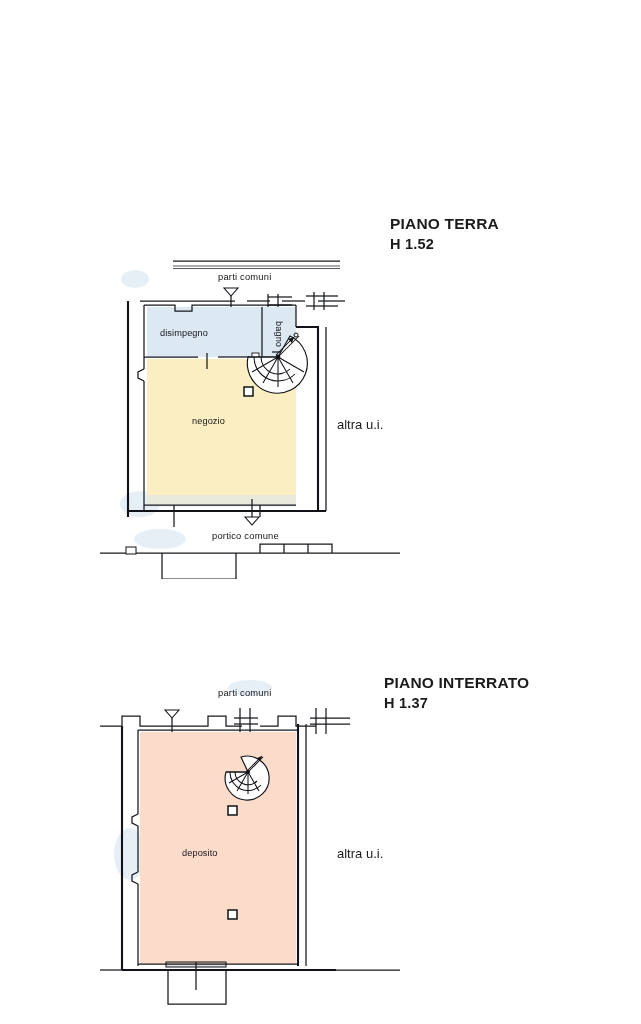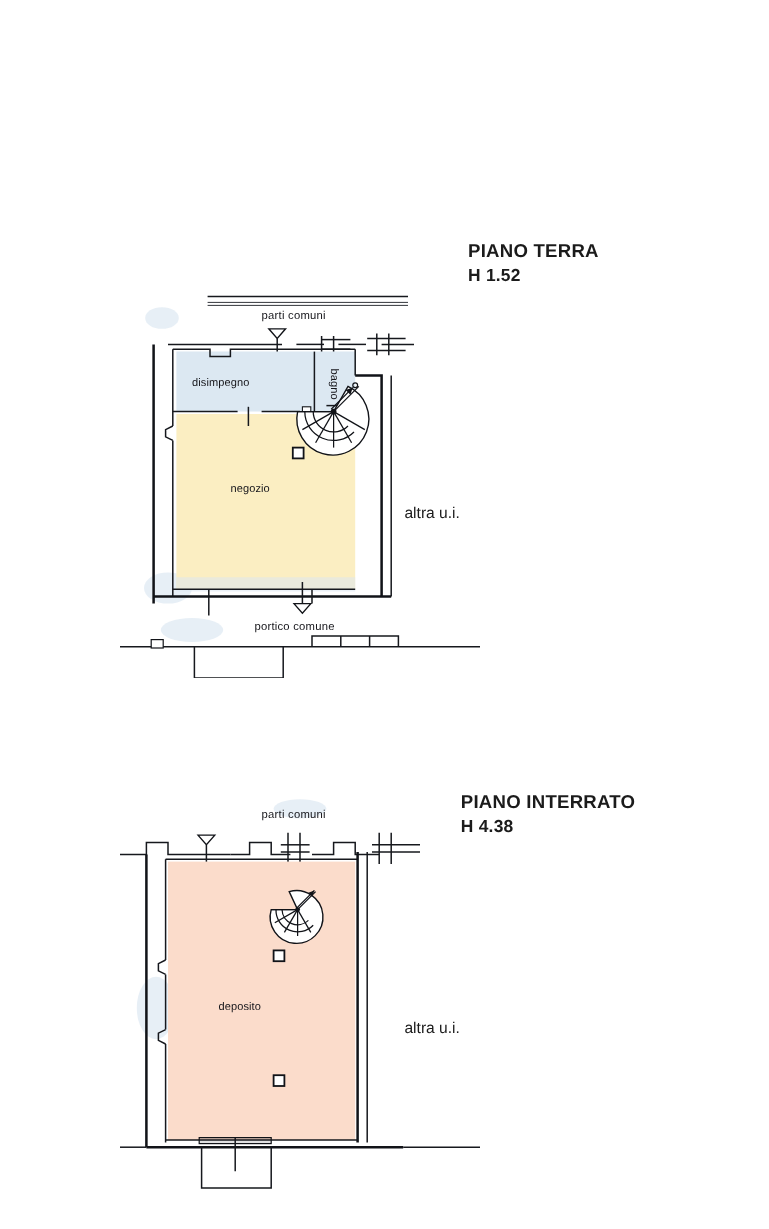--- a/index.html
+++ b/index.html
@@ -2,40 +2,39 @@
 <html><head>
 <meta charset="utf-8">
 <title>Planimetria</title>
 <style>
   html,body{margin:0;padding:0;background:#ffffff;}
   body{
     width:641px;height:1024px;position:relative;overflow:hidden;
     font-family:"Liberation Sans", sans-serif;
     color:#1a1a1a;
   }
-  .page{position:absolute;left:0;top:0;width:641px;height:852px;border-radius:29px;}
+  .page{position:absolute;left:0;top:14px;width:641px;height:852px;border-radius:29px;}
   svg{display:block;}
   .floor-title{
     position:absolute;
     font-weight:bold;
     font-size:15.5px;
     letter-spacing:0.2px;
     line-height:1.35;
     color:#1b1b1b;
     white-space:nowrap;
   }
   .floor-title .h-val{display:block;font-size:14.5px;}
   #title-ground{left:390px;top:200px;}
   #title-base{left:384px;top:659px;}
   .neighbor-label{
     position:absolute;
     font-size:13px;
     color:#1c1c1c;
     white-space:nowrap;
-    margin-top:17px;
   }
   #neighbor-ground{left:337px;top:403px;}
   #neighbor-base{left:337px;top:832px;}
   .plan-svg{position:absolute;}
   #plan-ground{left:100px;top:235px;}
   #plan-base{left:100px;top:660px;}
   text{font-family:"Liberation Sans", sans-serif;fill:#15151a;}
   .room-label{font-size:9.2px;letter-spacing:0.1px;}
   .common-label{font-size:9.4px;letter-spacing:0.2px;}
   .wall{fill:none;stroke:#111318;stroke-width:2.1;}
@@ -179,21 +178,21 @@
       <rect x="26" y="298" width="10" height="7" fill="#ffffff" stroke="#111318" stroke-width="1"></rect>
       <path class="wall-thin" d="M62,304 L62,330 L136,330 L136,304"></path>
       <path class="wall-thin" d="M160,304 L160,295 L232,295 L232,304"></path>
       <line class="wall-thin" x1="184" y1="295" x2="184" y2="304"></line>
       <line class="wall-thin" x1="208" y1="295" x2="208" y2="304"></line>
     </g>
   </svg>
 
   <div class="floor-title" id="title-base">
     <span>PIANO INTERRATO</span>
-    <span class="h-val">H 4.38</span>
+    <span class="h-val">H 1.37</span>
   </div>
 
   <div class="neighbor-label" id="neighbor-base">altra u.i.</div>
 
   <svg class="plan-svg" id="plan-base" width="300" height="350" viewBox="0 0 300 350">
 
     <ellipse class="smudge" cx="150" cy="14" rx="22" ry="8" opacity=".2"></ellipse>
     <ellipse class="smudge" cx="30" cy="180" rx="16" ry="26" opacity=".12"></ellipse>
     <ellipse class="smudge" cx="160" cy="250" rx="24" ry="12" opacity=".18"></ellipse>
 

